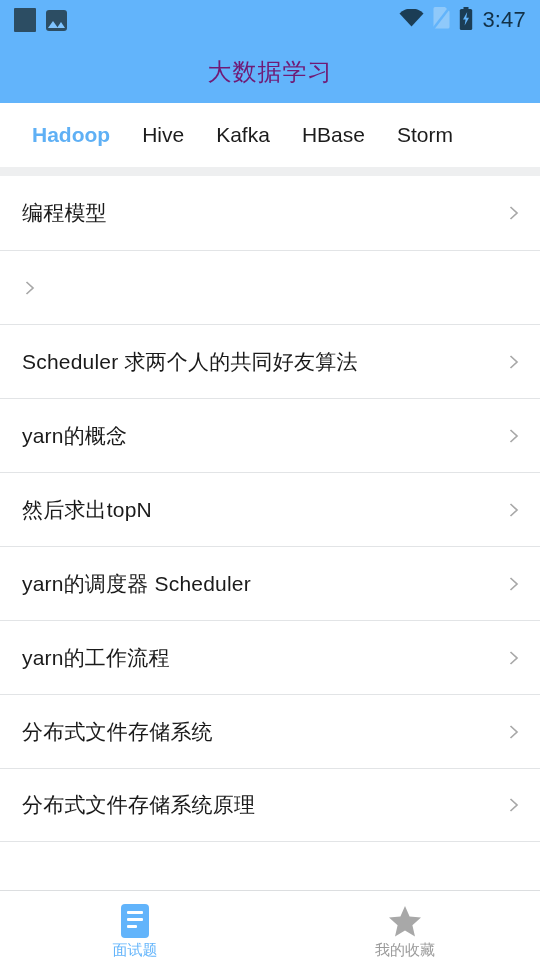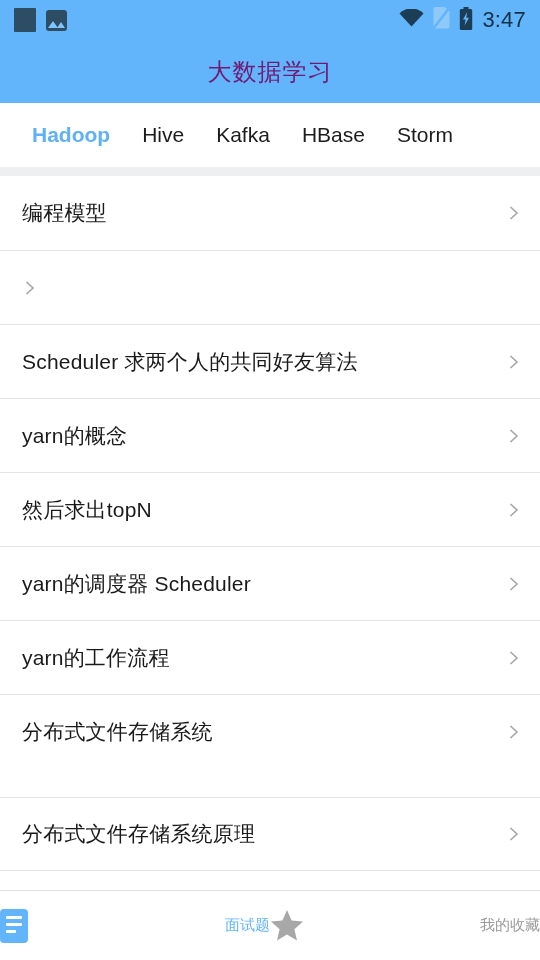--- a/index.html
+++ b/index.html
@@ -67,31 +67,31 @@
     height:74px; display:flex; align-items:center;
     padding:0 18px 0 22px; position:relative; background:#fff;
   }
   .row + .row{ border-top:1px solid #E2E4E6; }
   .row-label{
     font-size:21px; color:#1a1a1a; flex:1;
     white-space:nowrap; overflow:hidden; letter-spacing:.2px;
   }
   .chevron{ width:16px; height:16px; flex:0 0 auto; }
   .chevron svg{ display:block; }
-  .list-bottom-border{ border-bottom:1px solid #E2E4E6;margin-top:29px; }
+  .list-bottom-border{ border-bottom:1px solid #E2E4E6; }
 
   
   .bottomnav{
     position:absolute; left:0; bottom:0; width:540px; height:70px;
     background:#ffffff; border-top:1px solid #DCDEE0;
     display:flex;
   }
   .navitem{
-    flex:1; display:flex; 
-    align-items:center; justify-content:space-between; gap:3px;
+    flex:1; display:flex; flex-direction:column;
+    align-items:center; justify-content:flex-end; gap:3px;
   }
   .nav-label{ font-size:15px; color:#9B9B9B; }
   .navitem.active .nav-label{ color:#62B4FB; }
   .doc-icon{
     width:28px; height:34px; background:#62B4FB; border-radius:4px;
     position:relative;
   }
   .doc-icon i{
     position:absolute; left:6px; height:3px; background:#ffffff;
     border-radius:1px; display:block;

